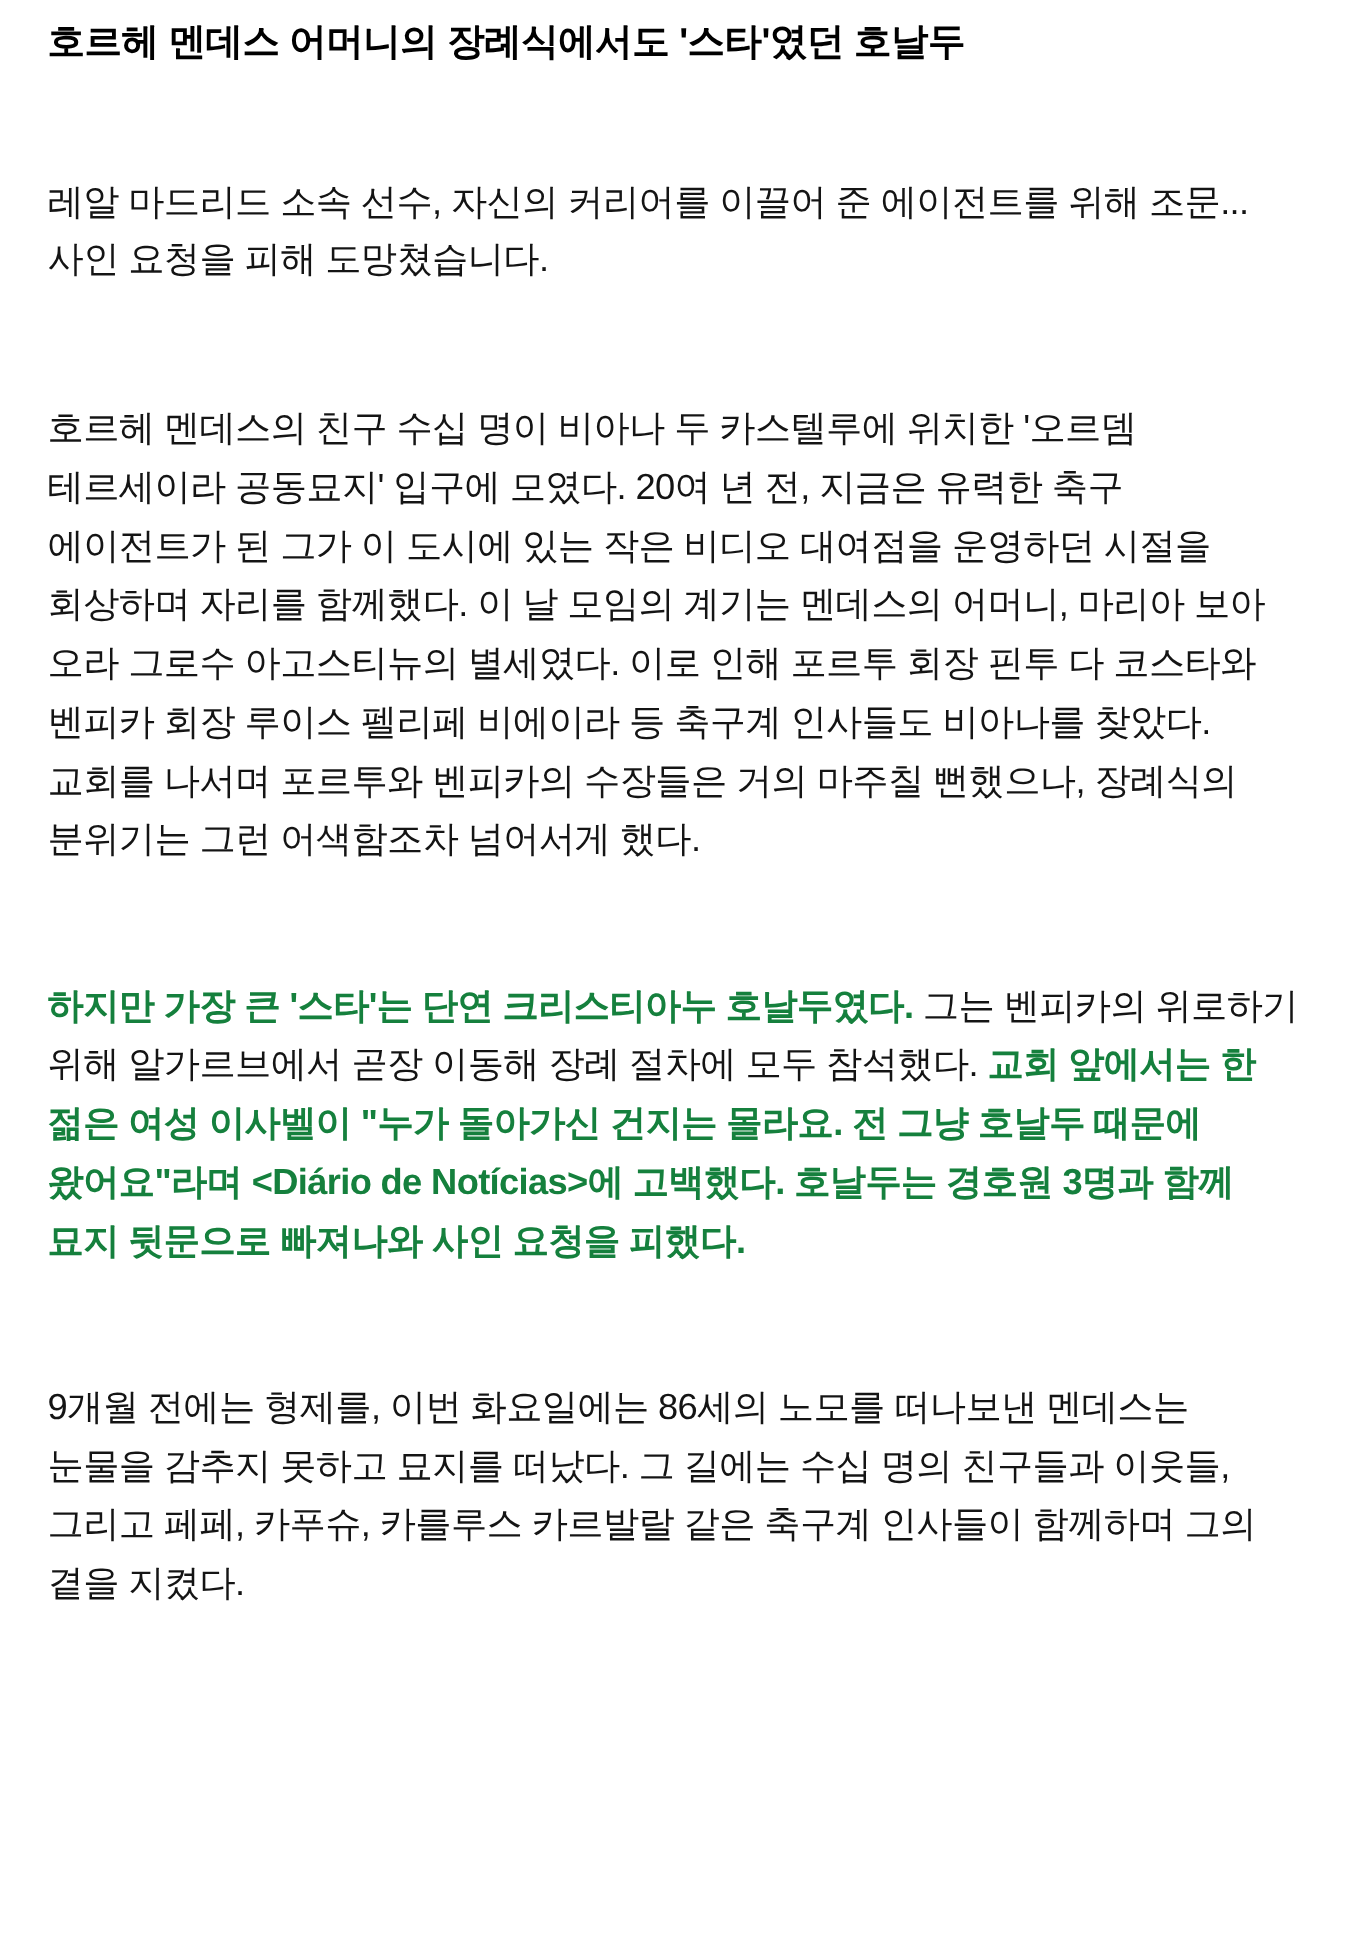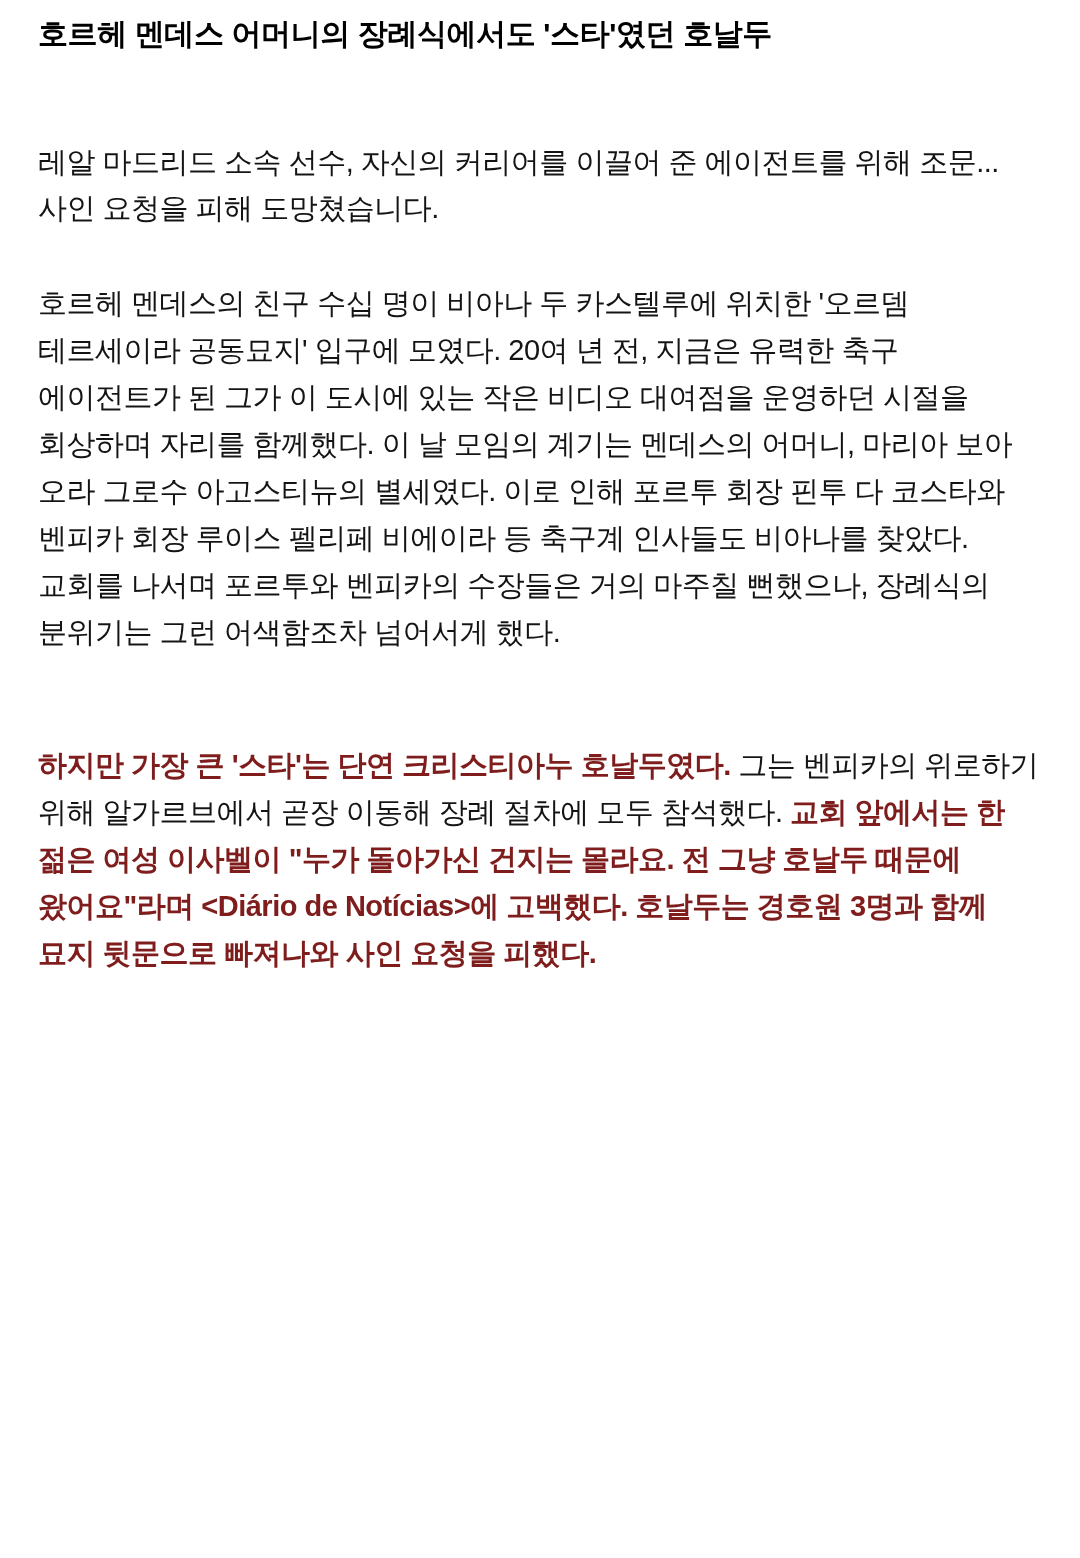--- a/index.html
+++ b/index.html
@@ -32,39 +32,40 @@
     line-height: 1.62;
     letter-spacing: -0.5px;
     color: #141414;
     margin: 0 0 86px 0;
     word-break: keep-all;
   }
   .para:last-child {
     margin-bottom: 0;
   }
   .para.lead {
-    margin-bottom: 48px;
+    margin-bottom: 88px;
   }
   b.strong {
     font-weight: 700;
-    color: #7f1d1d;
+    color: #15803d;
   }
   .para.mixed {
     font-weight: 400;
   }
 </style>
 </head>
 <body>
 
 <div class="article">
 
   <h1 class="headline">호르헤 멘데스 어머니의 장례식에서도 '스타'였던 호날두</h1>
 
   <p class="para lead">레알 마드리드 소속 선수, 자신의 커리어를 이끌어 준 에이전트를 위해 조문... 사인 요청을 피해 도망쳤습니다.</p>
 
   <p class="para">호르헤 멘데스의 친구 수십 명이 비아나 두 카스텔루에 위치한 '오르뎀 테르세이라 공동묘지' 입구에 모였다. 20여 년 전, 지금은 유력한 축구 에이전트가 된 그가 이 도시에 있는 작은 비디오 대여점을 운영하던 시절을 회상하며 자리를 함께했다. 이 날 모임의 계기는 멘데스의 어머니, 마리아 보아 오라 그로수 아고스티뉴의 별세였다. 이로 인해 포르투 회장 핀투 다 코스타와 벤피카 회장 루이스 펠리페 비에이라 등 축구계 인사들도 비아나를 찾았다. 교회를 나서며 포르투와 벤피카의 수장들은 거의 마주칠 뻔했으나, 장례식의 분위기는 그런 어색함조차 넘어서게 했다.</p>
 
   <p class="para mixed">
     <b class="strong">하지만 가장 큰 '스타'는 단연 크리스티아누 호날두였다.</b><span> 그는 벤피카의 위로하기 위해 알가르브에서 곧장 이동해 장례 절차에 모두 참석했다. </span><b class="strong">교회 앞에서는 한 젊은 여성 이사벨이 "누가 돌아가신 건지는 몰라요. 전 그냥 호날두 때문에 왔어요"라며 &lt;Diário de Notícias&gt;에 고백했다. 호날두는 경호원 3명과 함께 묘지 뒷문으로 빠져나와 사인 요청을 피했다.</b>
   </p>
 
+  <p class="para">9개월 전에는 형제를, 이번 화요일에는 86세의 노모를 떠나보낸 멘데스는 눈물을 감추지 못하고 묘지를 떠났다. 그 길에는 수십 명의 친구들과 이웃들, 그리고 페페, 카푸슈, 카를루스 카르발랄 같은 축구계 인사들이 함께하며 그의 곁을 지켰다.</p>
 
 </div>
 
 </body></html>

